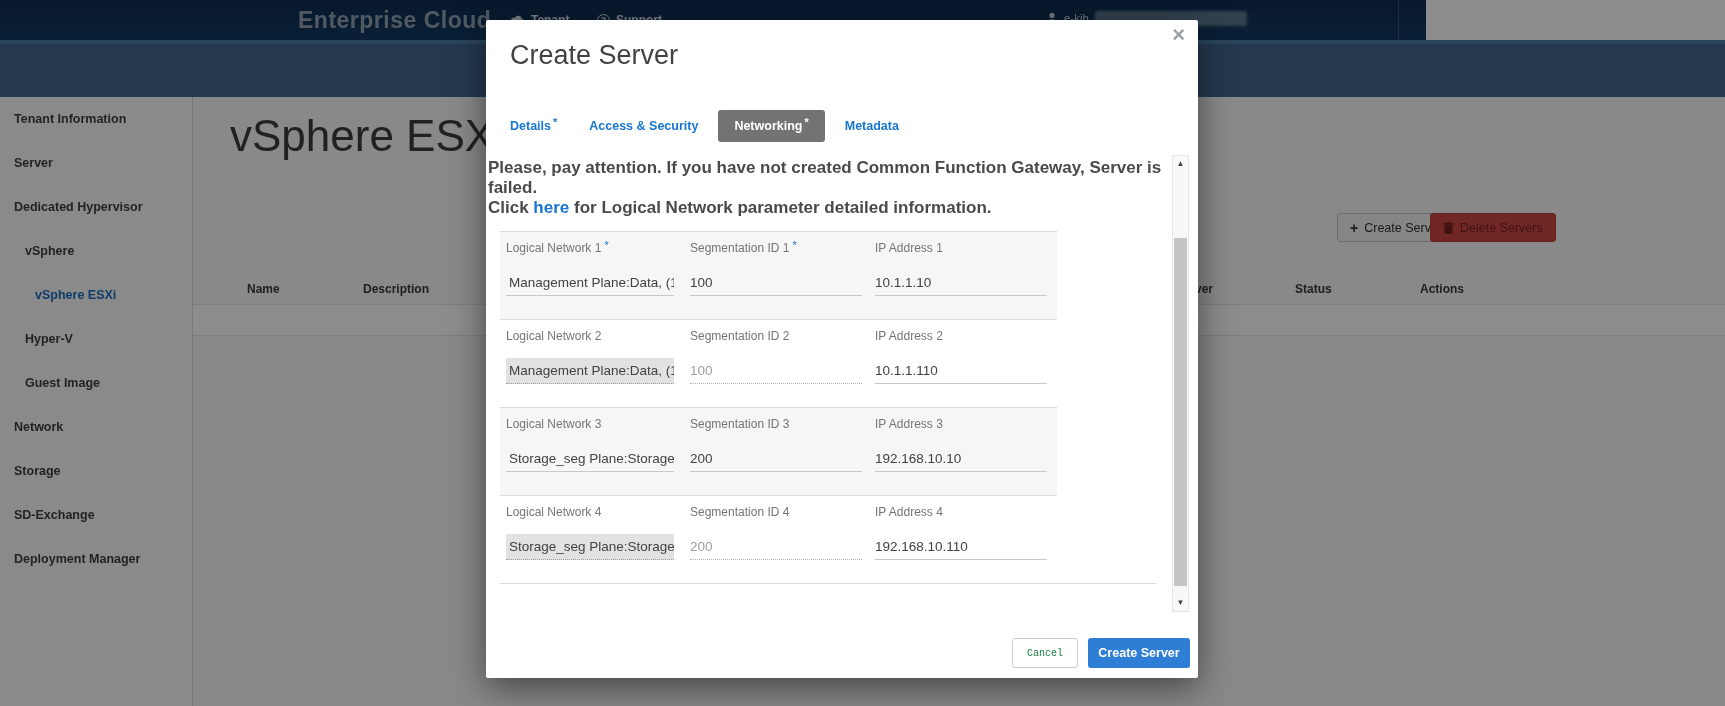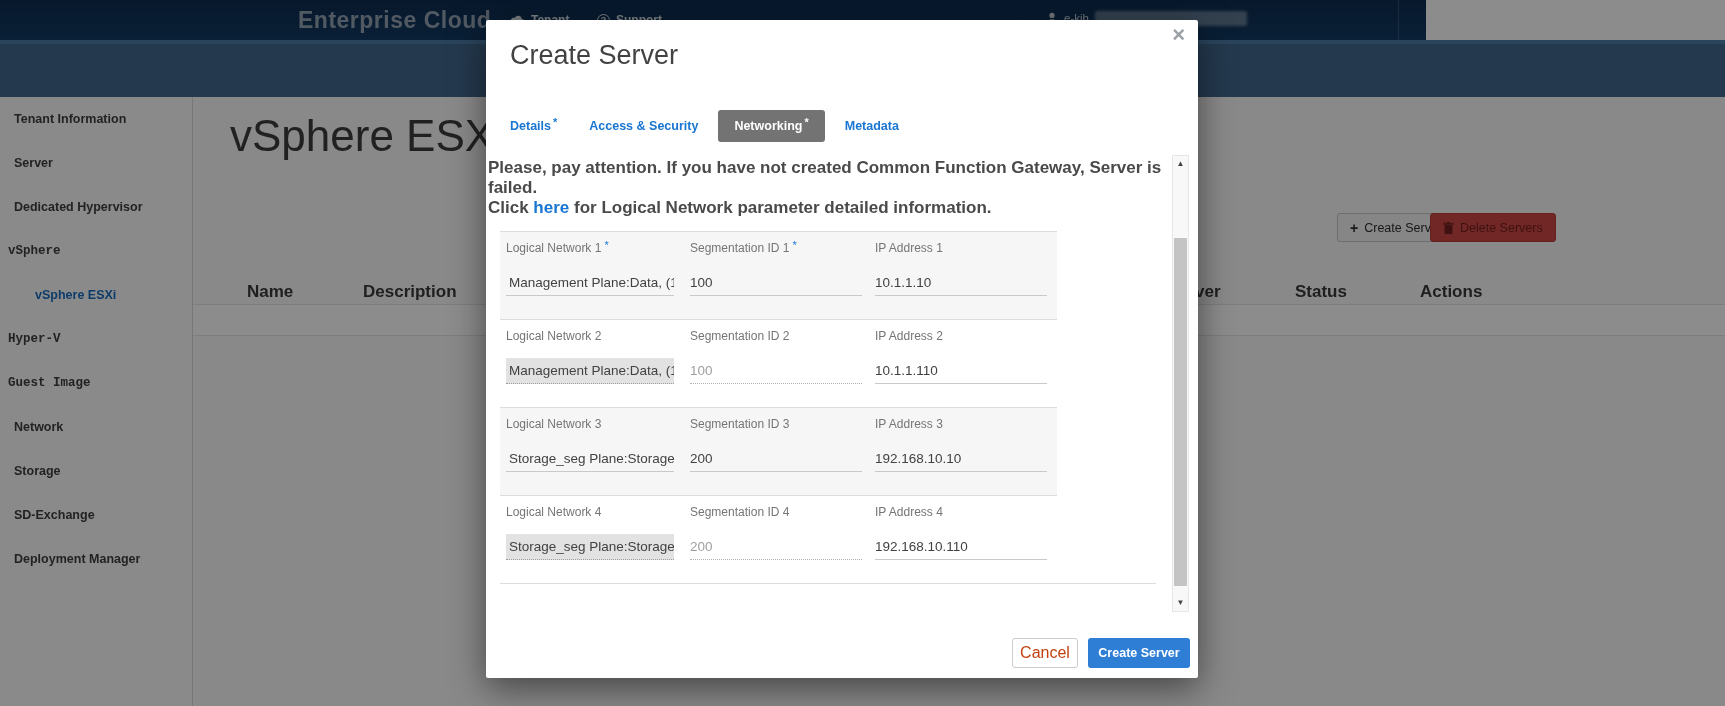--- a/index.html
+++ b/index.html
@@ -26,33 +26,33 @@
   .hdr-divider { position:absolute; left:1398px; top:0; width:1px; height:40px; background:rgba(255,255,255,0.14); }
   .tutorial { position:absolute; left:1464px; top:44px; height:53px; display:flex; align-items:center;
     gap:7px; color:#d6e0ea; font-size:12.5px; font-weight:700; cursor:pointer; }
   .mask-small { width:28px; height:13px; background:#b9c6d2; opacity:0.6; border-radius:2px; filter:blur(1.2px); }
   .caret { font-size:8px; color:#cfd9e3; }
   
   .sidebar { position:absolute; left:0; top:97px; width:193px; height:609px;
     background:#fbfbfb; border-right:1px solid #d9d9d9; }
   .side-item { height:44px; display:flex; align-items:center; font-size:12.5px; font-weight:700;
     color:#3f3f3f; cursor:pointer; }
-  .lv0 { padding-left:14px; } .lv1 { padding-left:8px;font-family:Liberation Mono, monospace; } .lv2 { padding-left:35px; }
+  .lv0 { padding-left:14px; } .lv1 { padding-left:25px; } .lv2 { padding-left:35px; }
   .side-item.active { color:#1b6ec2; }
   
   .main { position:absolute; left:193px; top:97px; width:1532px; height:609px; background:#f9f9f9; }
   .page-title { position:absolute; left:37px; top:14px; font-size:44px; font-weight:400; color:#3d3d3d; }
   .btn-create { position:absolute; left:1144px; top:116px; height:29px; padding:0 12px;
     background:#f4f4f4; border:1px solid #c6c6c6; border-radius:3px; display:flex; align-items:center;
     gap:6px; font-size:12.5px; color:#2f2f2f; cursor:pointer; }
   .btn-create .plus { font-weight:700; font-size:14px; }
   .btn-delete { position:absolute; left:1221px; top:116px; height:29px; padding:0 12px;
     background:#ce4844; border:1px solid #b93f3a; border-radius:3px; display:flex; align-items:center;
     gap:6px; font-size:12.5px; color:#74211f; cursor:pointer;margin-left:16px; }
-  .col-hdr { position:absolute; top:185px; font-size:17px; font-weight:700; color:#3a3a3a; }
+  .col-hdr { position:absolute; top:185px; font-size:12px; font-weight:700; color:#3a3a3a; }
   .ch-name { left:54px; } .ch-desc { left:170px; } .ch-partial { left:1002px; }
   .ch-status { left:1102px; } .ch-actions { left:1227px; }
   .empty-row { position:absolute; left:0; top:207px; width:1532px; height:32px; background:#fff;
     border-top:1px solid #e4e4e4; border-bottom:1px solid #e4e4e4; }
   
   .backdrop { position:absolute; left:0; top:0; width:1725px; height:706px;
     background:rgba(0,0,0,0.45); z-index:50; }
   .modal { position:absolute; left:486px; top:20px; width:712px; height:658px; background:#fff;
     border-radius:2px; box-shadow:0 10px 35px rgba(0,0,0,0.5); z-index:100; }
   .modal-close { position:absolute; right:13px; top:4px; font-size:22px; font-weight:700;
@@ -83,22 +83,22 @@
     border-top:1px solid #dcdcdc; }
   
   .sbar { position:absolute; left:686px; top:135px; width:17px; height:457px;
     background:#f8f8f8; border:1px solid #e6e6e6; }
   .sb-btn { position:absolute; left:0; width:15px; height:16px; font-size:8px; color:#444;
     text-align:center; line-height:16px; cursor:pointer; }
   .sb-up { top:0; } .sb-down { bottom:0; }
   .sb-thumb { position:absolute; left:1px; top:82px; width:13px; height:348px; background:#c4c4c4; cursor:pointer; }
   
   .btn-cancel { position:absolute; left:526px; top:618px; width:66px; height:30px; background:#fff;
-    border:1px solid #ccc; border-radius:3px; font-size:16px; color:#c2410c; cursor:pointer;
-    display:flex; align-items:center; justify-content:center; font-family:Liberation Sans, sans-serif; }
+    border:1px solid #ccc; border-radius:3px; font-size:10px; color:#15803d; cursor:pointer;
+    display:flex; align-items:center; justify-content:center; font-family:Liberation Mono, monospace; }
   .btn-submit { position:absolute; left:602px; top:618px; width:102px; height:30px; background:#2e7ed5;
     border:none; border-radius:3px; font-size:12.5px; font-weight:700; color:#fff; cursor:pointer;
     display:flex; align-items:center; justify-content:center; font-family:"Liberation Sans",sans-serif; }
   svg { display:block; }
 </style>
 </head>
 <body>
 
 <div class="header1">
   <div class="brand">Enterprise Cloud</div>

